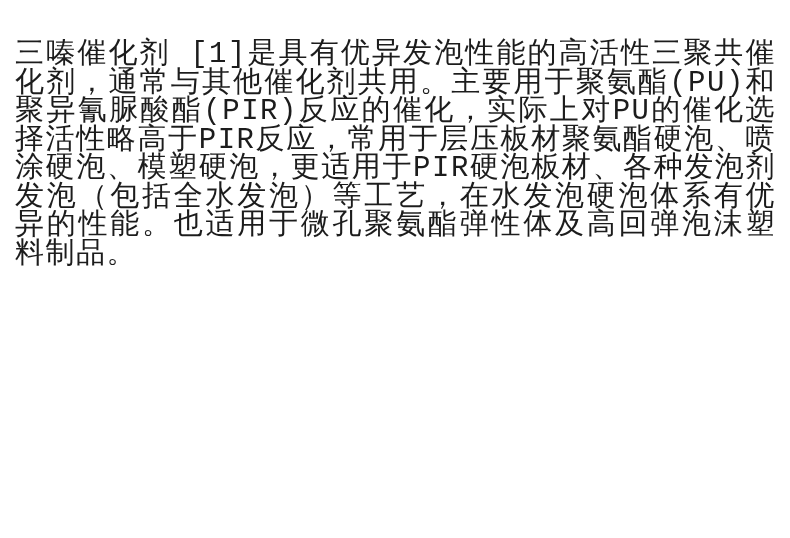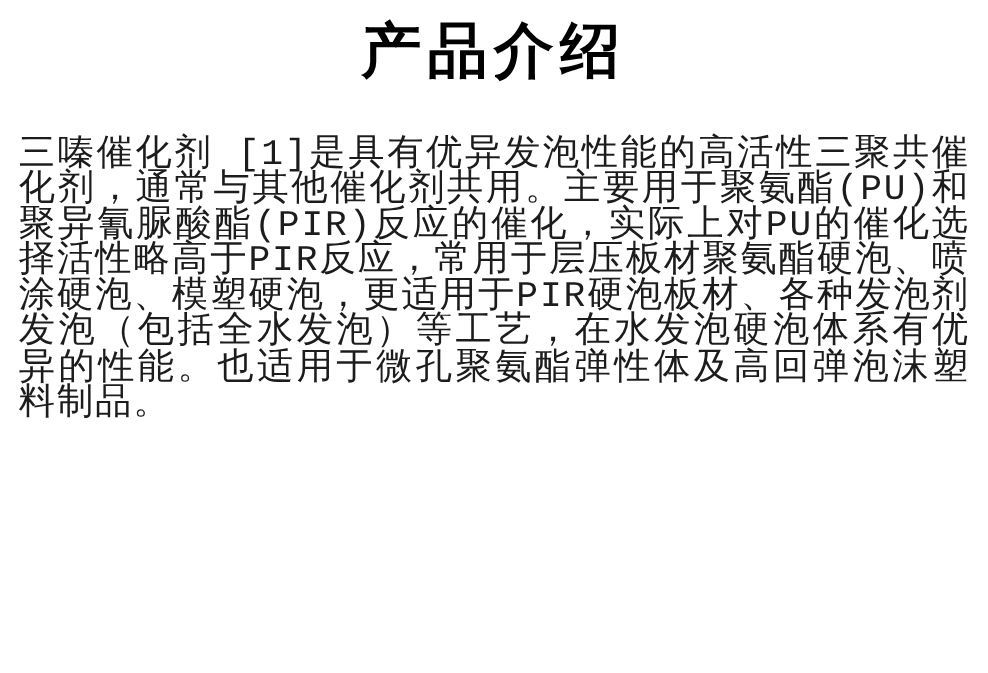--- a/index.html
+++ b/index.html
@@ -42,15 +42,14 @@
     color: var(--body-color);
     text-align: justify;
     text-justify: inter-character;
     word-break: break-all;
   }
 </style>
 </head>
 <body>
 
 <div class="page">
-  <h1 class="title">产品介绍</h1>
   <p class="body-text">三嗪催化剂 [1]是具有优异发泡性能的高活性三聚共催化剂，通常与其他催化剂共用。主要用于聚氨酯(PU)和聚异氰脲酸酯(PIR)反应的催化，实际上对PU的催化选择活性略高于PIR反应，常用于层压板材聚氨酯硬泡、喷涂硬泡、模塑硬泡，更适用于PIR硬泡板材、各种发泡剂发泡（包括全水发泡）等工艺，在水发泡硬泡体系有优异的性能。也适用于微孔聚氨酯弹性体及高回弹泡沫塑料制品。</p>
 </div>
 
 </body></html>

